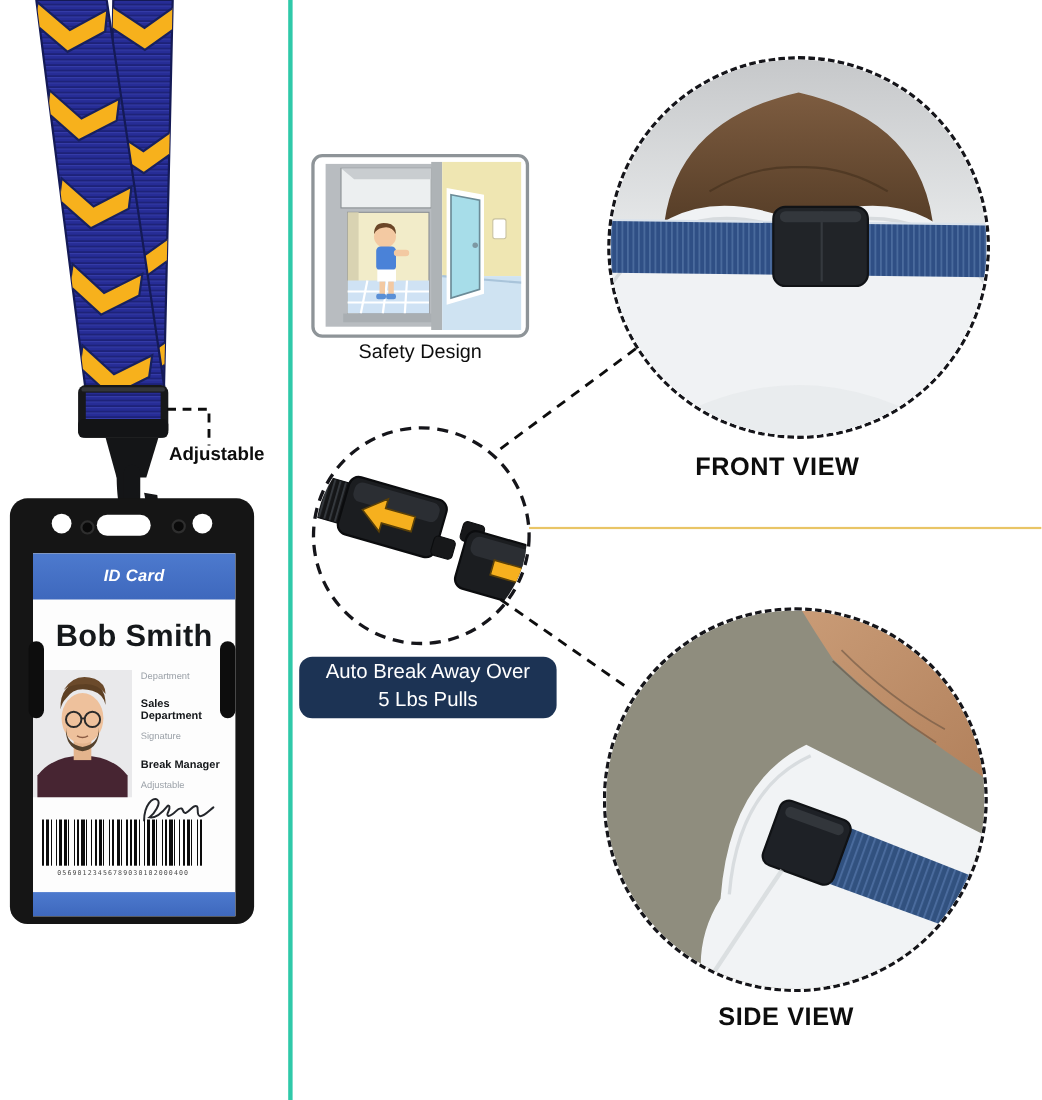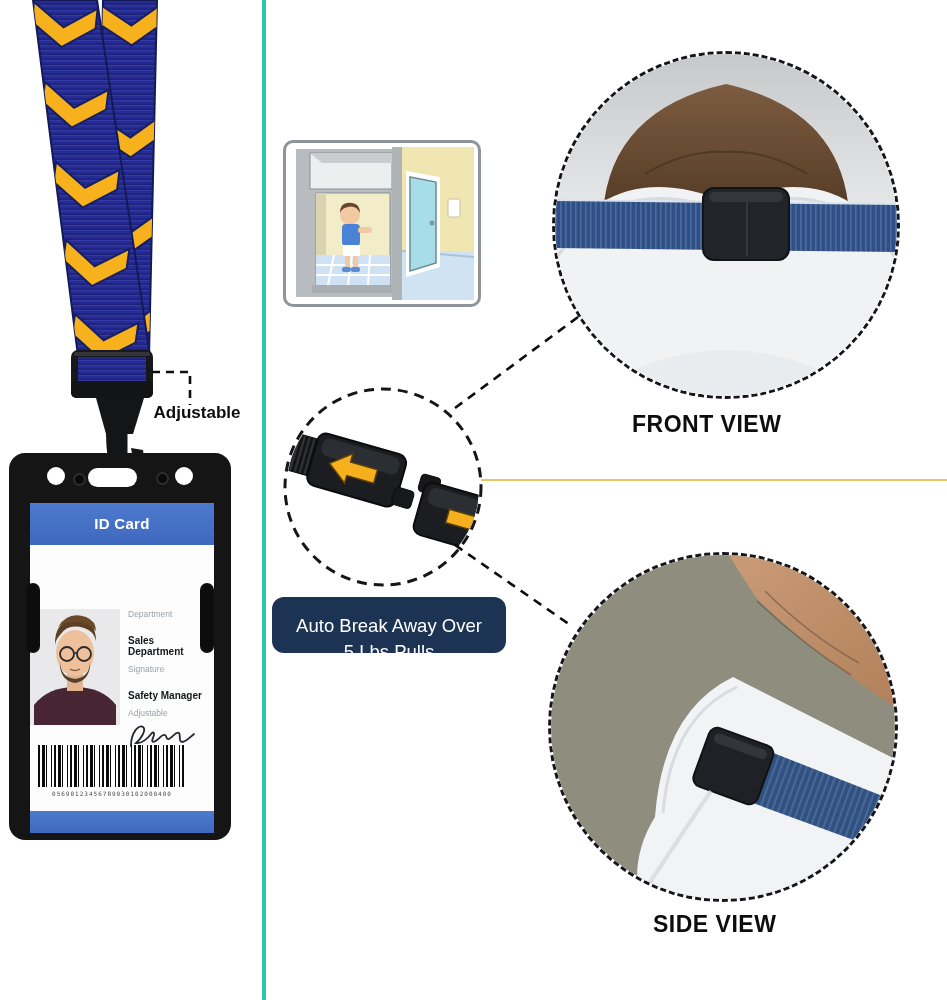--- a/index.html
+++ b/index.html
@@ -15,21 +15,21 @@
   .gold-line{left:481px;top:479px;width:466px;height:2px;background:#e9c566;}
 
   
   .holder{left:9px;top:453px;width:222px;height:387px;background:#151515;border-radius:16px;}
   .hole{position:absolute;background:#ffffff;border-radius:50%;}
   .rivet{position:absolute;background:#0a0a0a;border:2px solid #2e2e2e;border-radius:50%;}
   .slot{position:absolute;left:79px;top:15px;width:49px;height:19px;background:#fff;border-radius:10px;}
   .tab{position:absolute;width:14px;height:70px;background:#0d0d0d;border-radius:7px;top:130px;}
   .card{position:absolute;left:21px;top:50px;width:184px;height:330px;background:#fdfdfd;overflow:hidden;}
   .card-header{height:42px;background:linear-gradient(#4d7ace,#3e68bd);color:#fff;
-    font-weight:bold;font-size:15px;line-height:42px;text-align:center;letter-spacing:.3px;}
+    font-weight:bold;font-size:15px;line-height:42px;text-align:center;letter-spacing:.3px;font-style:italic;}
   .card-name{margin-top:17px;text-align:center;font-size:28px;font-weight:bold;color:#15181b;letter-spacing:.3px;}
   .card-row{position:absolute;left:0;top:106px;width:184px;display:flex;}
   .portrait{width:90px;height:116px;flex:0 0 auto;}
   .fields{margin-left:8px;width:84px;}
   .f-label{font-size:8.5px;color:#9ba1a8;margin:0 0 2px 0;}
   .f-value{font-size:10px;font-weight:bold;color:#14171a;margin:16px 0 7px 0;}
   .sig-box{width:74px;height:30px;}
   .barcode{position:absolute;left:8px;top:242px;width:148px;height:42px;
     background:repeating-linear-gradient(90deg,#0b0b0b 0 2px,transparent 2px 4px,#0b0b0b 4px 7px,
       transparent 7px 8px,#0b0b0b 8px 9px,transparent 9px 13px,#0b0b0b 13px 14px,transparent 14px 16px);}
@@ -39,21 +39,21 @@
 
   
   .adjustable-label{left:142px;top:403px;width:110px;font-size:17px;font-weight:bold;color:#0d0d0d;text-align:center;}
 
   
   .safety-frame{left:283px;top:140px;width:198px;height:167px;background:#fff;border:3px solid #8e9498;border-radius:10px;padding:4px;}
   .safety-caption{left:283px;top:309px;width:198px;text-align:center;font-size:18px;color:#0d0d0d;}
 
   
   .breakaway-box{left:272px;top:597px;width:234px;height:56px;background:#1c3354;border-radius:12px;
-    color:#fff;text-align:center;font-size:18.5px;line-height:26px;padding-top:16px;}
+    color:#fff;text-align:center;font-size:18.5px;line-height:26px;padding-top:0;}
 
   
   .view-circle{border:3px dashed #15151a;border-radius:50%;overflow:hidden;background:#fff;}
   .front-circle{left:552px;top:51px;width:348px;height:348px;}
   .side-circle{left:548px;top:552px;width:350px;height:350px;}
   .view-label{font-size:23px;font-weight:bold;color:#0d0d0d;letter-spacing:.5px;}
   .front-label{left:632px;top:411px;width:200px;}
   .side-label{left:653px;top:911px;width:200px;}
 
   svg{display:block;}
@@ -120,20 +120,21 @@
 
   <div class="abs holder">
     <div class="hole" style="left:38px;top:14px;width:18px;height:18px"></div>
     <div class="rivet" style="left:64px;top:20px;width:13px;height:13px"></div>
     <div class="slot"></div>
     <div class="rivet" style="left:147px;top:19px;width:13px;height:13px"></div>
     <div class="hole" style="left:166px;top:14px;width:18px;height:18px"></div>
 
     <div class="card">
       <div class="card-header">ID Card</div>
+      <div class="card-name">Bob Smith</div>
 
       <div class="card-row">
 
         <svg class="portrait" viewBox="0 0 90 116">
           <rect width="90" height="116" fill="#e9e9eb"></rect>
           <rect x="0" y="0" width="90" height="116" fill="none"></rect>
           <path d="M4,116 L4,96 Q18,78 45,78 Q72,78 86,96 L86,116 Z" fill="#472532"></path>
           <rect x="37" y="62" width="16" height="20" fill="#e3b48d"></rect>
           <ellipse cx="45" cy="44" rx="19" ry="23" fill="#eec19c"></ellipse>
           <path d="M30,52 Q30,68 45,70 Q60,68 60,52 L60,58 Q58,72 45,74 Q32,72 30,58 Z" fill="#55422d"></path>
@@ -142,21 +143,21 @@
           <circle cx="37" cy="45" r="7" fill="none" stroke="#2a2a2a" stroke-width="1.8"></circle>
           <circle cx="54" cy="45" r="7" fill="none" stroke="#2a2a2a" stroke-width="1.8"></circle>
           <line x1="44" y1="44" x2="47" y2="44" stroke="#2a2a2a" stroke-width="1.6"></line>
           <path d="M40,60 Q45,63 50,60" stroke="#8a5b43" stroke-width="1.4" fill="none"></path>
         </svg>
 
         <div class="fields">
           <div class="f-label">Department</div>
           <div class="f-value">Sales Department</div>
           <div class="f-label">Signature</div>
-          <div class="f-value">Safety Manager</div>
+          <div class="f-value">Break Manager</div>
           <div class="f-label">Adjustable</div>
           <svg class="sig-box" viewBox="0 0 74 30">
             <path d="M3,26 C3,12 11,4 15,7 C19,10 12,20 8,23 C14,24 20,18 24,13 C26,11 27,14 25,18
                      C23,22 25,23 29,20 C32,18 34,14 37,15 C39,16 38,20 41,19 C45,17 48,11 51,13
                      C53,15 50,21 54,22 C58,22 62,17 66,14" stroke="#23262b" stroke-width="1.8" fill="none" stroke-linecap="round"></path>
           </svg>
         </div>
       </div>
 
       <div class="barcode"></div>
@@ -200,20 +201,21 @@
       <rect x="112" y="0" width="72" height="104" fill="#efe6b2"></rect>
       <rect x="112" y="104" width="72" height="49" fill="#cfe3f2"></rect>
       <line x1="112" y1="104" x2="184" y2="110" stroke="#a9c4da" stroke-width="2"></line>
 
       <polygon points="116,24 150,30 150,120 116,130" fill="#ffffff"></polygon>
       <polygon points="120,30 146,35 146,116 120,124" fill="#a7dde9" stroke="#6b8b97" stroke-width="1.5"></polygon>
       <circle cx="142" cy="76" r="2.5" fill="#7d98a3"></circle>
       <rect x="158" y="52" width="12" height="18" rx="2" fill="#ffffff" stroke="#c9c2a0"></rect>
     </svg>
   </div>
+  <div class="abs safety-caption">Safety Design</div>
 
   <svg class="abs" style="left:268px;top:372px" width="232" height="232" viewBox="0 0 232 232">
     <defs>
       <pattern id="rib2" width="5" height="6" patternUnits="userSpaceOnUse">
         <rect width="5" height="6" fill="#141517"></rect>
         <rect width="1.8" height="6" fill="#34383d"></rect>
       </pattern>
       <clipPath id="clipCirc">
           <circle cx="115" cy="115" r="96"></circle>
         </clipPath>

